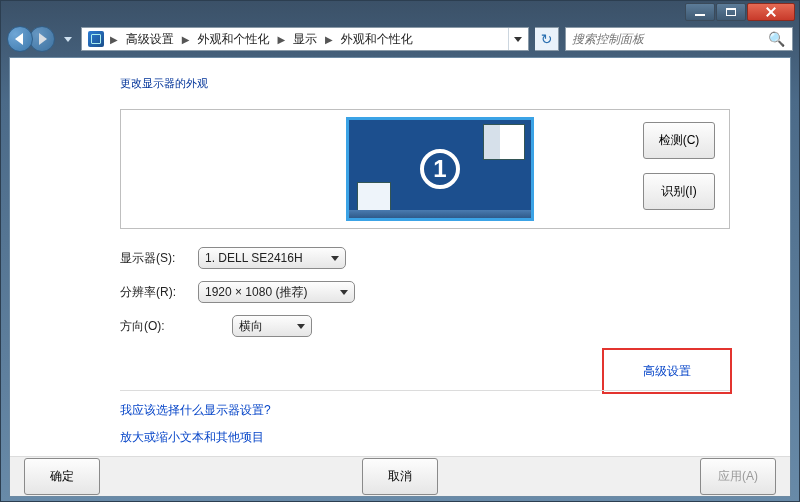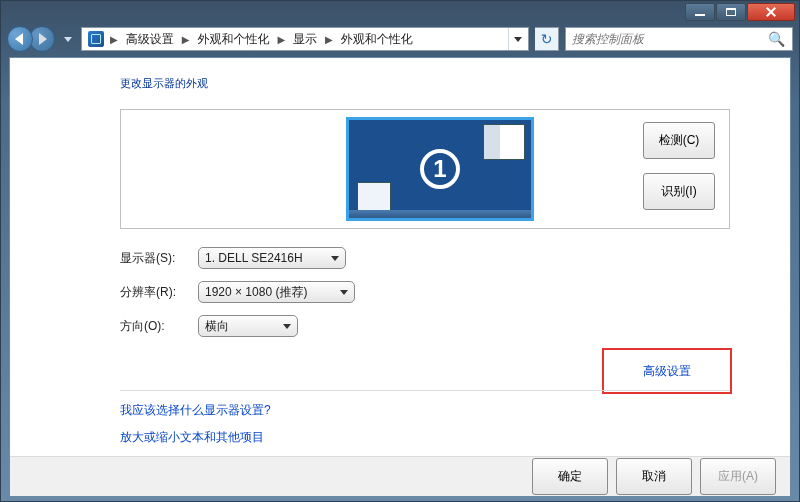--- a/index.html
+++ b/index.html
@@ -134,35 +134,35 @@
     background: linear-gradient(to bottom, #fdfdfd, #e6e6e6);
     display: flex; align-items: center; padding: 0 6px; gap: 8px; font-size: 12px;
     position: relative;
   }
   .dropdown .dd-chev {
     margin-left: auto; width: 0; height: 0;
     border-left: 4px solid transparent; border-right: 4px solid transparent; border-top: 5px solid #333;
   }
   .dd-wide { width: 148px; }
   .dd-mid { width: 157px; }
-  .dd-small { width: 100px; }
+  .dd-small { width: 80px; margin-left: 34px; }
 
   .adv-link-box {
     position: absolute; right: 58px; top: 290px; width: 130px; height: 46px;
     border: 2px solid #e3342f; display: flex; align-items: center; justify-content: center; text-align: center;
   }
   .hr-line { position: absolute; left: 110px; right: 60px; top: 332px; height:1px; background:#dcdcdc; }
 
   .link { color: #0645c8; font-size: 12px; cursor: pointer; }
   .bottom-links { position: absolute; left: 110px; top: 344px; display: flex; flex-direction: column; gap: 10px; }
 
   .footer {
     position: absolute; left:0; right:0; bottom:0; height: 40px;
     border-top: 1px solid #dcdcdc; background: #f0f0f0;
-    display: flex; align-items: center; justify-content: flex-end; gap: 8px; padding: 0 14px;
+    display: flex; align-items: center; justify-content: space-between; gap: 8px; padding: 0 14px;
   }
   .footer .std-btn { min-width: 76px; }
   .footer .std-btn.disabled { color: #9a9a9a; }
 </style>
 </head>
 <body>
 
 <div class="window">
 
   <div class="titlebar">

